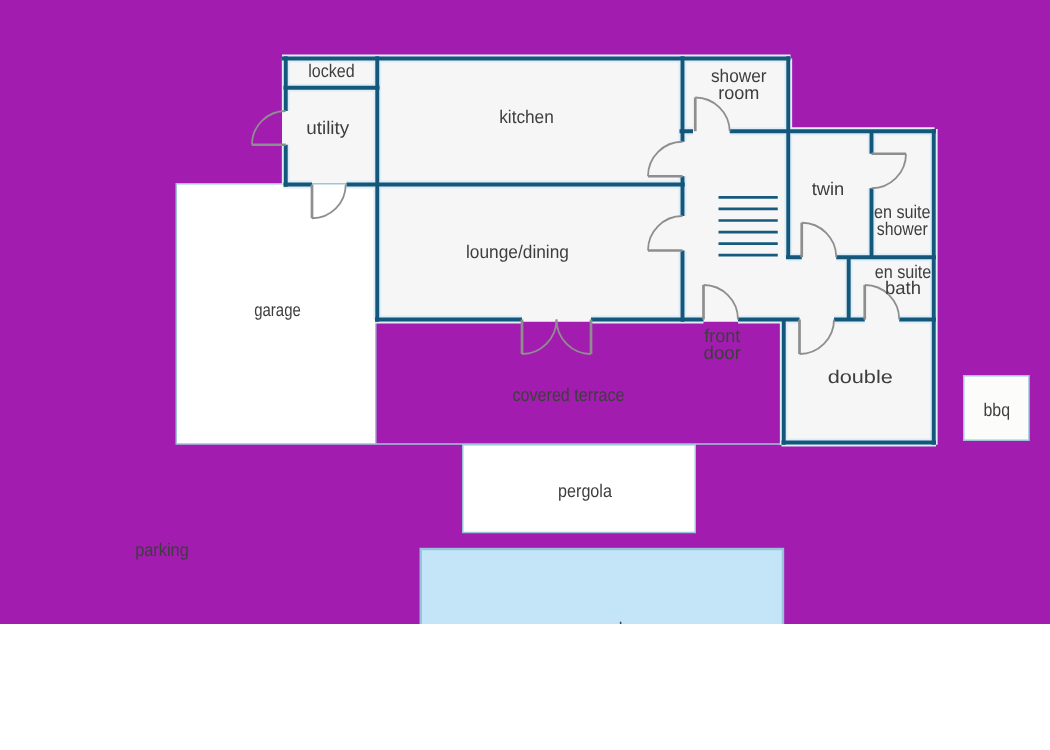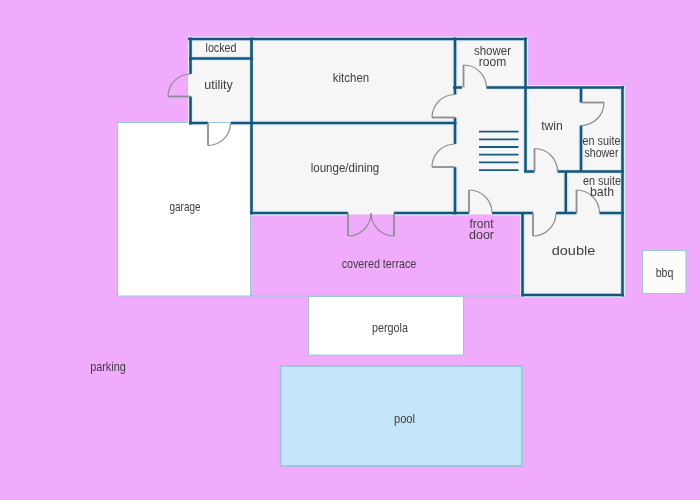--- a/index.html
+++ b/index.html
@@ -1,16 +1,16 @@
 <!DOCTYPE html>
 <html><head>
 <meta charset="utf-8">
 <style>
   html,body{margin:0;padding:0;background:#ffffff;}
-  .wrap{width:700px;height:500px;position:relative;background:#f0abfc;overflow:hidden;text-align:center;}
+  .wrap{width:700px;height:416px;position:relative;background:#a21caf;overflow:hidden;text-align:center;}
   text{font-family:"Liberation Sans",sans-serif;fill:#3e3e3e;font-size:12.2px;}
 </style>
 </head>
 <body>
 <div class="wrap">
 <svg width="700" height="500" viewBox="0 0 700 500" xmlns="http://www.w3.org/2000/svg">
   <defs></defs>
 
   <polygon points="188,37.5 527,37.5 527,86 624,86 624,296.5 521.3,296.5 521.3,214.5 249,214.5 249,124.5 188,124.5" fill="#f6f6f6" stroke="none"></polygon>
 

